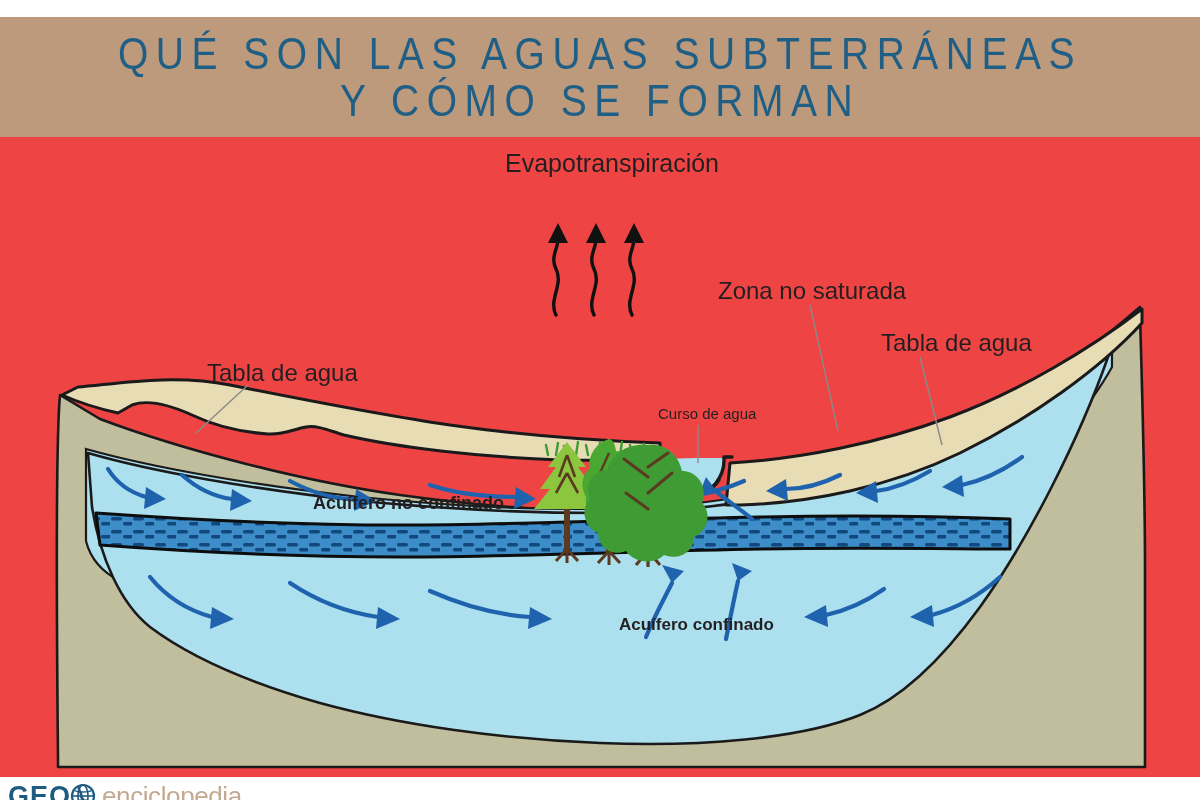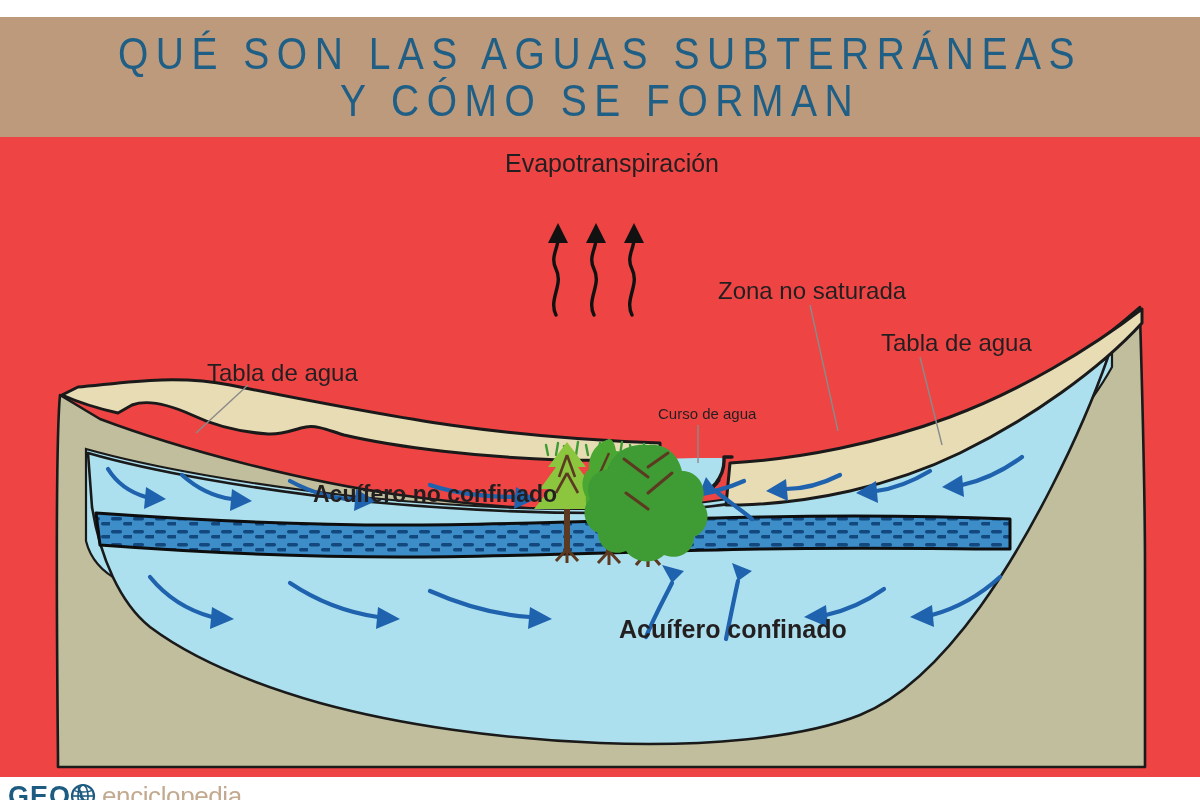--- a/index.html
+++ b/index.html
@@ -59,26 +59,26 @@
   .lbl-evapo {
     left: 505px; top: 10px;
     font-size: 25px; line-height: 32px;
     text-align: left;
   }
   .lbl-zona  { left: 718px; top: 140px; font-size: 24px; text-align: center; }
   .lbl-tabla-r { left: 881px; top: 192px; font-size: 24px; }
   .lbl-tabla-l { left: 207px; top: 222px; font-size: 24px; }
   .lbl-curso  { left: 658px; top: 268px; font-size: 15px; }
   .lbl-acu-nc {
-    left: 313px; top: 344px;
-    font-size: 23px; font-weight: bold;
+    left: 313px; top: 356px;
+    font-size: 18px; font-weight: bold;
   }
   .lbl-acu-c {
     left: 619px; top: 478px;
-    font-size: 25px; font-weight: bold;
+    font-size: 17px; font-weight: bold;
   }
 
   
   #footer {
     position: absolute;
     left: 0; top: 760px;
     width: 951px; height: 40px;
     background: #ffffff;
   }
   #logo {

